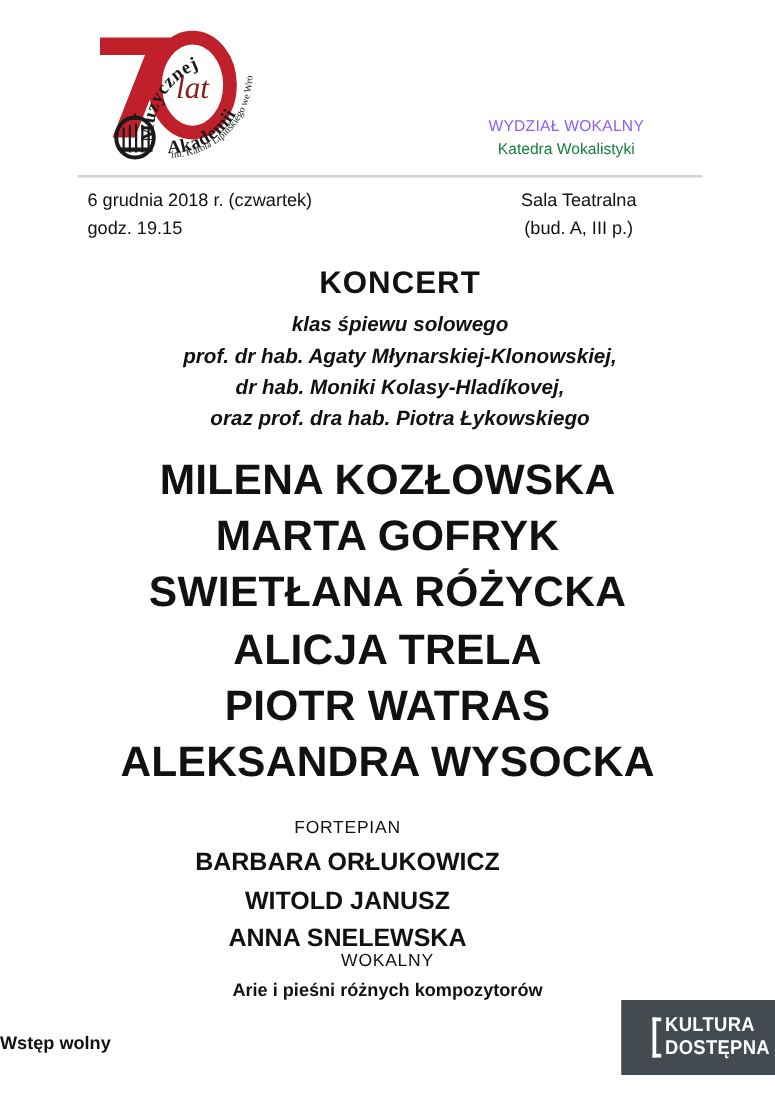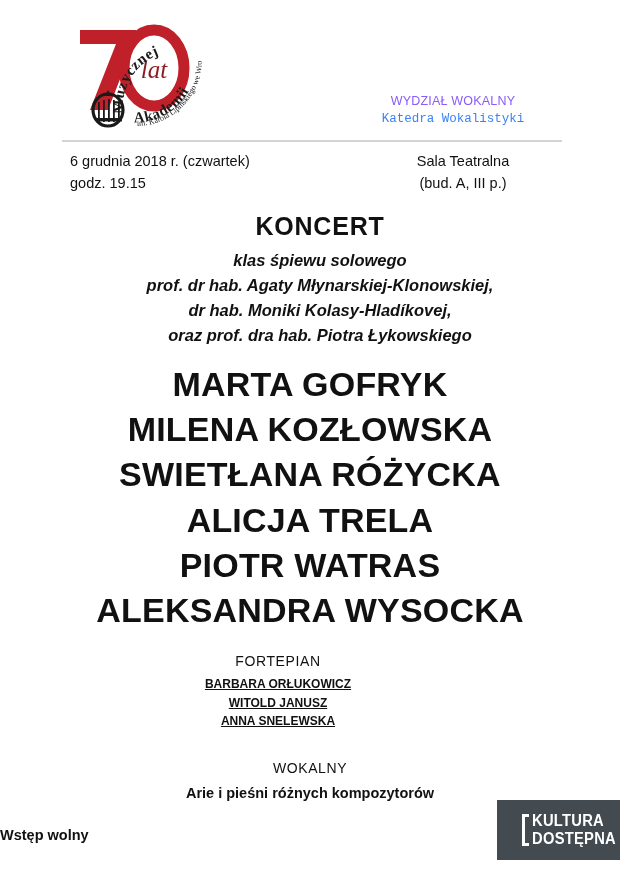--- a/index.html
+++ b/index.html
@@ -50,22 +50,21 @@
     line-height: 1.45;
     width: 230px;
   }
   .dept-line1 {
     font-size: 12.5px;
     letter-spacing: 0.2px;
     color: #8b5cf6;
   }
   .dept-line2 {
     font-size: 12.5px;
-    color: #3b82f6;
-    font-family: Liberation Mono, monospace;
+    color: #15803d;
   }
 
   .rule {
     position: absolute;
     left: 62px;
     top: 140px;
     width: 500px;
     height: 2px;
     background: #d4d4d4;
   }
@@ -141,24 +140,23 @@
     text-align: center;
   }
   .section-label {
     font-size: 14px;
     font-weight: normal;
     letter-spacing: 0.6px;
     line-height: 1.6;
     margin-bottom: 3px;
   }
   .pianist {
-    font-size: 12px;
+    font-size: 20px;
     font-weight: bold;
     line-height: 1.52;
-    text-decoration: underline;
   }
 
   
   .program {
     position: absolute;
     top: 757px;
     left: 0;
     width: 620px;
     text-align: center;
   }
@@ -287,22 +285,22 @@
 
   <div class="title-block">
     <div class="koncert">KONCERT</div>
     <div class="subtitle-line">klas śpiewu solowego</div>
     <div class="subtitle-line">prof. dr hab. Agaty Młynarskiej-Klonowskiej,</div>
     <div class="subtitle-line">dr hab. Moniki Kolasy-Hladíkovej,</div>
     <div class="subtitle-line">oraz prof. dra hab. Piotra Łykowskiego</div>
   </div>
 
   <div class="performers">
+    <div class="performer">MILENA KOZŁOWSKA</div>
     <div class="performer">MARTA GOFRYK</div>
-    <div class="performer">MILENA KOZŁOWSKA</div>
     <div class="performer">SWIETŁANA RÓŻYCKA</div>
     <div class="performer">ALICJA TRELA</div>
     <div class="performer">PIOTR WATRAS</div>
     <div class="performer">ALEKSANDRA WYSOCKA</div>
   </div>
 
   <div class="piano">
     <div class="section-label">FORTEPIAN</div>
     <div class="pianist">BARBARA ORŁUKOWICZ</div>
     <div class="pianist">WITOLD JANUSZ</div>

